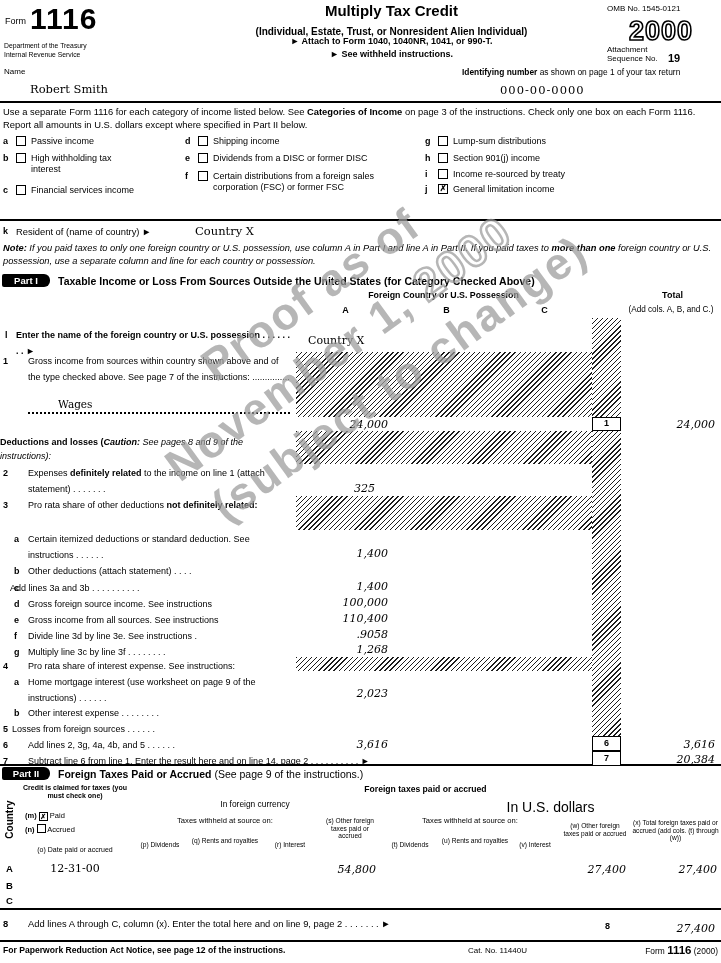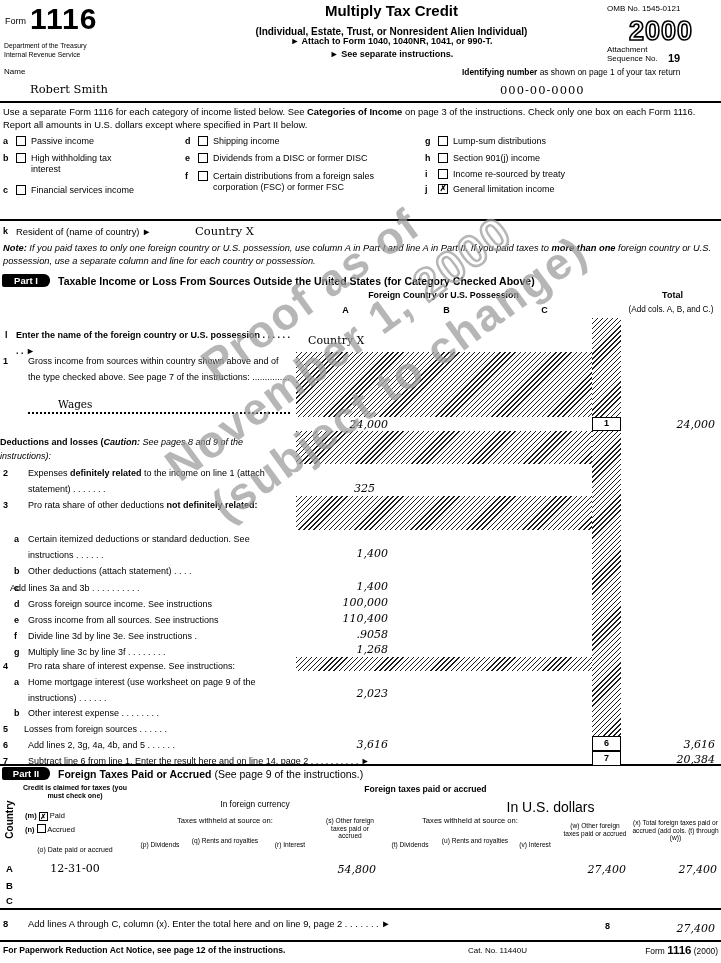--- a/index.html
+++ b/index.html
@@ -49,21 +49,21 @@
   <div class="hl" style="left:0;top:64px;width:721px"></div>
 
   <span class="abs" style="left:5px;top:16px;font-size:9px">Form</span>
   <span class="abs b" style="left:30px;top:2px;font-size:30px;letter-spacing:1px">1116</span>
   <span class="abs" style="left:4px;top:42px;font-size:6.8px">Department of the Treasury</span>
   <span class="abs" style="left:4px;top:51px;font-size:6.8px">Internal Revenue Service</span>
 
   <div class="abs ctr b" style="left:182px;top:2px;width:419px;font-size:15px">Multiply Tax Credit</div>
   <div class="abs ctr b" style="left:182px;top:26px;width:419px;font-size:10px">(Individual, Estate, Trust, or Nonresident Alien Individual)</div>
   <div class="abs ctr b" style="left:182px;top:36px;width:419px;font-size:9px">► Attach to Form 1040, 1040NR, 1041, or 990-T.</div>
-  <div class="abs ctr b" style="left:182px;top:49px;width:419px;font-size:9px">► See separate instructions.</div>
+  <div class="abs ctr b" style="left:182px;top:49px;width:419px;font-size:9px">► See withheld instructions.</div>
 
   <span class="abs" style="left:607px;top:4px;font-size:8px">OMB No. 1545-0121</span>
   <div class="hl" style="left:601px;top:15px;width:120px"></div>
   <div class="abs ctr year-logo" style="left:601px;top:16px;width:120px">2000</div>
   <div class="hl" style="left:601px;top:44px;width:120px"></div>
   <span class="abs" style="left:607px;top:45px;font-size:8px">Attachment</span>
   <span class="abs" style="left:607px;top:54px;font-size:8px">Sequence No.</span>
   <span class="abs b" style="left:668px;top:52px;font-size:11px">19</span>
 
   <div class="vl" style="left:455px;top:64px;height:37px"></div>
@@ -259,21 +259,21 @@
         <span class="ln-num" style="left:14px">a</span>
         <div style="padding-left:28px">Home mortgage interest (use worksheet on page 9 of the instructions)   .   .   .   .   .   .</div>
       </div>
     <div class="vcell" style="left:295px;top:399px;width:93px">2,023</div>
     <div class="desc" style="left:0;top:418px;width:293px">
         <span class="ln-num" style="left:14px">b</span>
         <div style="padding-left:28px">Other interest expense   .   .   .   .   .   .   .   .</div>
       </div>
     <div class="desc" style="left:0;top:434px;width:293px">
         <span class="ln-num" style="left:3px">5</span>
-        <div style="padding-left:24px">Losses from foreign sources    .   .   .   .   .   .</div>
+        <div style="padding-left:12px">Losses from foreign sources    .   .   .   .   .   .</div>
       </div>
     <div class="desc" style="left:0;top:450px;width:293px">
         <span class="ln-num" style="left:3px">6</span>
         <div style="padding-left:28px">Add lines 2, 3g, 4a, 4b, and 5  .   .   .   .   .   .</div>
       </div>
     <div class="vcell" style="left:295px;top:450px;width:93px">3,616</div>
     <div class="boxnum" style="left:592px;top:448px;width:29px;height:15px;line-height:12px">6</div>
     <div class="vcell" style="left:621px;top:450px;width:94px">3,616</div>
 
     <div class="desc" style="left:0;top:466px;width:585px">

